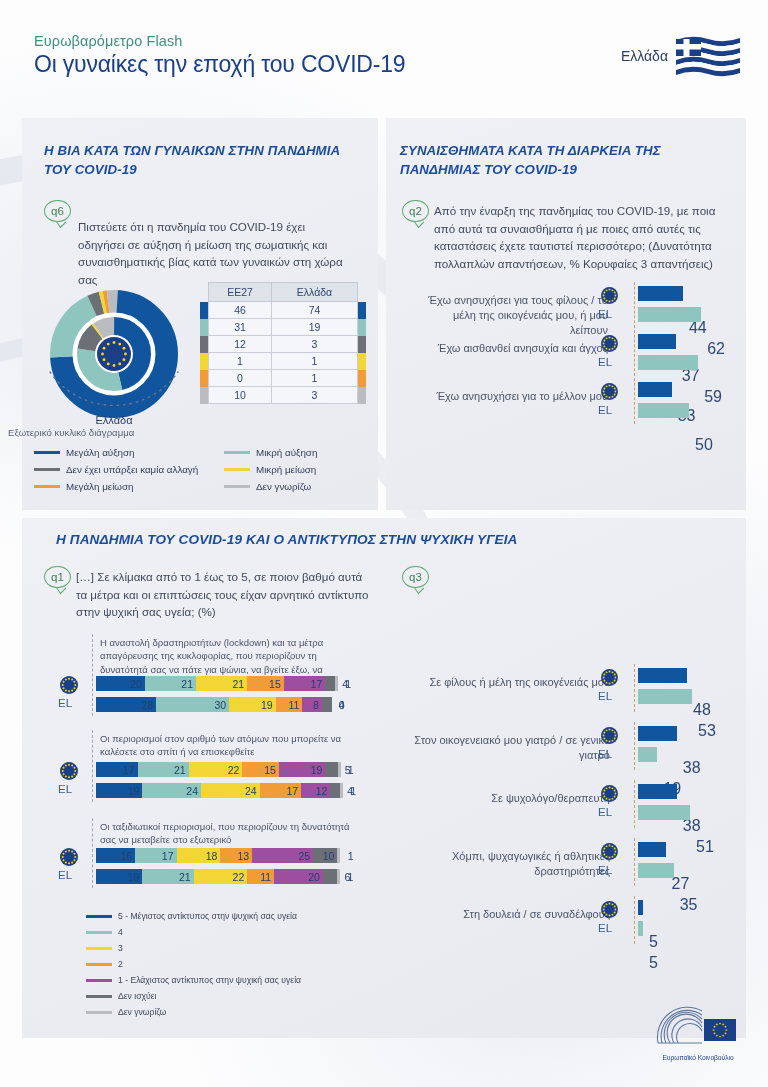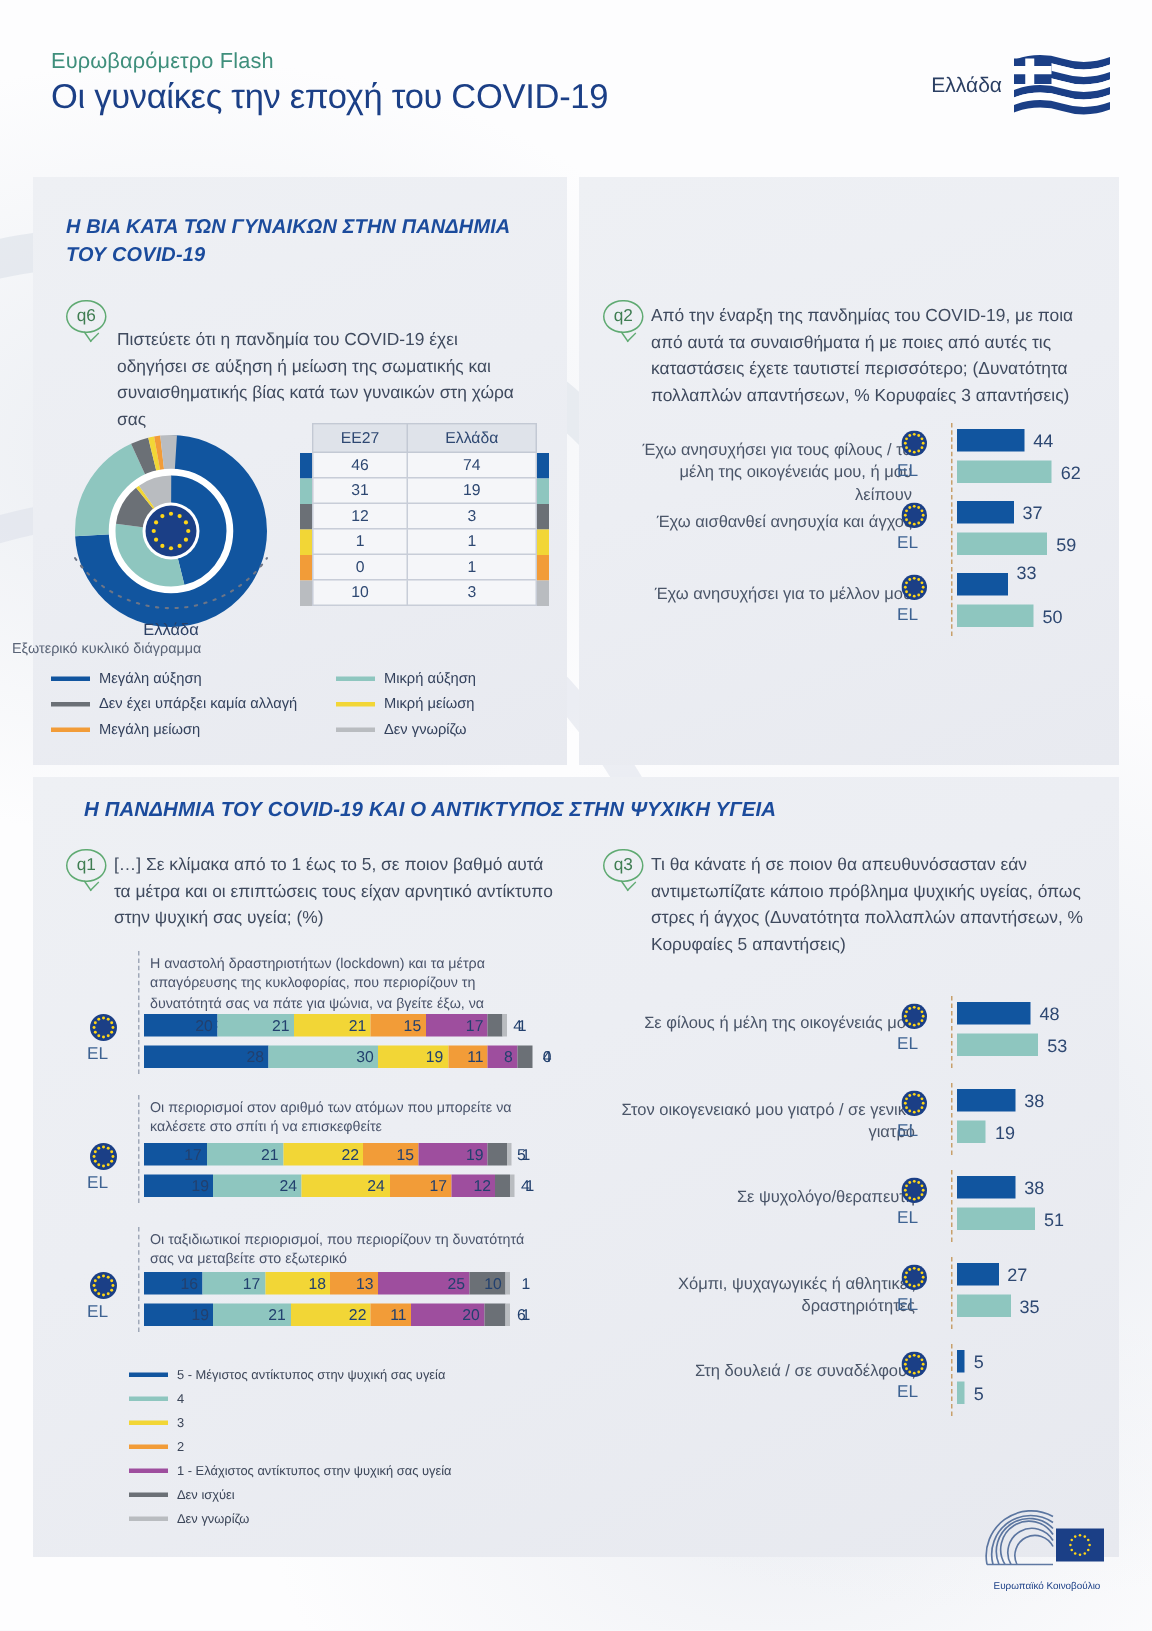--- a/index.html
+++ b/index.html
@@ -103,21 +103,21 @@
   .bargroup { position: relative; }
   .bg-label {
     position: absolute; right: 0; font-size: 11px; color: #4a5568; line-height: 1.35;
     text-align: right;
   }
   .eu-ico { position: absolute; width: 17px; height: 17px; }
   .el-tag { position: absolute; font-size: 11.5px; color: #3d6292; }
   .bar { position: absolute; height: 15px; }
   .bar-eu { background: #11559f; }
   .bar-el { background: #8ec6bf; }
-  .bar-val { position: absolute; font-size: 12px; color: #2e4872; }
+  .bar-val { position: absolute; font-size: 16px; color: #2e4872; margin-top: 32px; }
   .axis-tick { position: absolute; width: 1px; border-left: 1px dashed #c8a06b; }
 
   
   .stack-block { position: absolute; }
   .stack-title { position: absolute; font-size: 9.5px; color: #49536a; line-height: 1.42; }
   .srow { position: absolute; height: 15px; display: flex; align-items: stretch; }
   .seg { height: 15px; position: relative; }
   .seg > span {
     position: absolute; right: 3px; top: 50%; transform: translateY(-50%);
     font-size: 10.5px; color: #22406e;
@@ -314,20 +314,21 @@
      </div>
         <div class="li">
        <span class="swatch" style="background:#b9bcc0"></span>
        <span>Δεν γνωρίζω</span>
      </div>
       </div>
   </div>
 
   <div class="panel panel-right"></div>
 
+  <div class="sec-title" style="left:400px; top:142px; width:320px;">ΣΥΝΑΙΣΘΗΜΑΤΑ ΚΑΤΑ ΤΗ ΔΙΑΡΚΕΙΑ ΤΗΣ ΠΑΝΔΗΜΙΑΣ ΤΟΥ COVID-19</div>
 
   <div class="qbubble" style="left:402px; top:200px;">q2</div>
   <div class="qtext" style="left:434px; top:202px; width:296px;">Από την έναρξη της πανδημίας του COVID-19, με ποια από αυτά τα συναισθήματα ή με ποιες από αυτές τις καταστάσεις έχετε ταυτιστεί περισσότερο; (Δυνατότητα πολλαπλών απαντήσεων, % Κορυφαίες 3 απαντήσεις)</div>
 
   <div class="barchart" id="q2-chart" style="left:396px; top:282px; width:344px; height:150px;">
       <div class="bargroup">
       <div class="bg-label" style="top:11px; right:132px; width:190px;">Έχω ανησυχήσει για τους φίλους / τα μέλη της οικογένειάς μου, ή μου λείπουν</div>
       <div class="eu-ico" style="left:205px; top:5px;"><svg viewBox="0 0 17 17" width="17" height="17">
     <circle cx="8.5" cy="8.5" r="8.5" fill="#1b3f86"></circle>
             <circle cx="8.50" cy="2.55" r="0.94" fill="#ffd617"></circle>
@@ -444,21 +445,21 @@
                    <span>17</span>
           </div>
           <div class="seg out" style="width:9.8px; background:#6b7076;">
                    <span>4</span>
           </div>
           <div class="seg out" style="width:3.0px; background:#b9bcc0;">
                    <span>1</span>
           </div>
         </div>
         <div class="srow" style="left:96px; top:697px; width:270px;">
-          <div class="seg" style="width:83px; background:#11559f;">
+          <div class="seg" style="width:60px; background:#11559f;">
                    <span>28</span>
           </div>
           <div class="seg" style="width:73.2px; background:#8ec6bf;">
                    <span>30</span>
           </div>
           <div class="seg" style="width:46.4px; background:#f2d636;">
                    <span>19</span>
           </div>
           <div class="seg" style="width:26.8px; background:#f29c38;">
                    <span>11</span>
@@ -633,21 +634,20 @@
        <span class="swatch" style="background:#6b7076"></span>
        <span>Δεν ισχύει</span>
      </div>
       <div class="li">
        <span class="swatch" style="background:#b9bcc0"></span>
        <span>Δεν γνωρίζω</span>
      </div>
     </div>
 
   <div class="qbubble" style="left:402px; top:566px;">q3</div>
-  <div class="qtext" style="left:434px; top:568px; width:290px;">Τι θα κάνατε ή σε ποιον θα απευθυνόσασταν εάν αντιμετωπίζατε κάποιο πρόβλημα ψυχικής υγείας, όπως στρες ή άγχος (Δυνατότητα πολλαπλών απαντήσεων, % Κορυφαίες 5 απαντήσεις)</div>
 
   <div class="barchart" id="q3-chart" style="left:396px; top:660px; width:344px; height:320px;">
       <div class="bargroup">
       <div class="bg-label" style="top:15px; right:130px; width:196px;">Σε φίλους ή μέλη της οικογένειάς μου</div>
       <div class="eu-ico" style="left:205px; top:9px;"><svg viewBox="0 0 17 17" width="17" height="17">
     <circle cx="8.5" cy="8.5" r="8.5" fill="#1b3f86"></circle>
             <circle cx="8.50" cy="2.55" r="0.94" fill="#ffd617"></circle>
             <circle cx="11.47" cy="3.35" r="0.94" fill="#ffd617"></circle>
             <circle cx="13.65" cy="5.53" r="0.94" fill="#ffd617"></circle>
             <circle cx="14.45" cy="8.50" r="0.94" fill="#ffd617"></circle>

